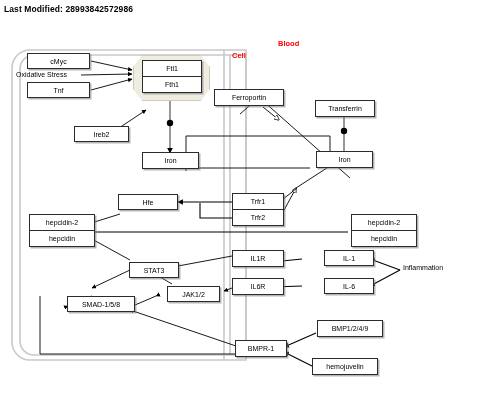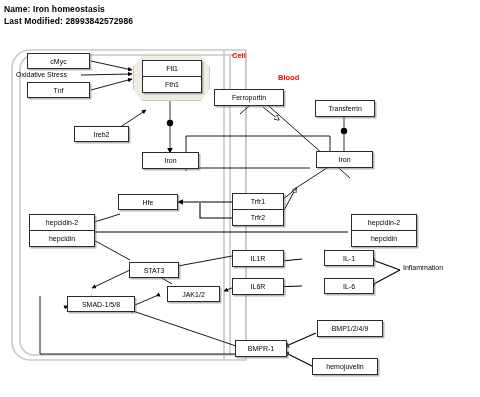--- a/index.html
+++ b/index.html
@@ -41,21 +41,20 @@
                              12% 100%,0 74%,0 26%);}
 
   
   .txt{position:absolute;font-size:7px;line-height:1;white-space:nowrap;}
   .txt.red{color:#ff0000;font-weight:bold;font-size:7.5px;}
 </style>
 </head>
 <body>
 
 <div id="header">
-  <div>Name: Iron homeostasis</div>
   <div>Last Modified: 28993842572986</div>
 </div>
 
 <div id="canvas">
 
   <svg id="wires" viewBox="0 0 480 359">
     <defs>
       <marker id="arrow" viewBox="0 0 10 10" refX="9" refY="5" markerWidth="5" markerHeight="5" orient="auto-start-reverse">
         <path d="M0,0 L10,5 L0,10 z" fill="#000"></path>
       </marker>
@@ -160,21 +159,21 @@
       <path d="M236,316 L40,316 L40,258"></path>
     </g>
 
     <g stroke="#000" fill="none" stroke-width="1.1">
       <path d="M316,295 L284,309" marker-end="url(#arrow)"></path>
       <path d="M316,330 L284,314" marker-end="url(#arrow)"></path>
     </g>
   </svg>
 
   <div class="txt red" style="left:232px;top:14px;">Cell</div>
-  <div class="txt red" style="left:278px;top:2px;margin-top:34px;">Blood</div>
+  <div class="txt red" style="left:278px;top:2px;">Blood</div>
 
   <div class="txt" style="left:16px;top:33px;">Oxidative Stress</div>
   <div class="txt" style="left:403px;top:226px;">Inflammation</div>
 
   <div class="node" style="left:27px;top:15px;width:63px;height:16px;">
     <span>cMyc</span>
     </div>
 
   <div class="node" style="left:27px;top:44px;width:63px;height:16px;">
     <span>Tnf</span>

